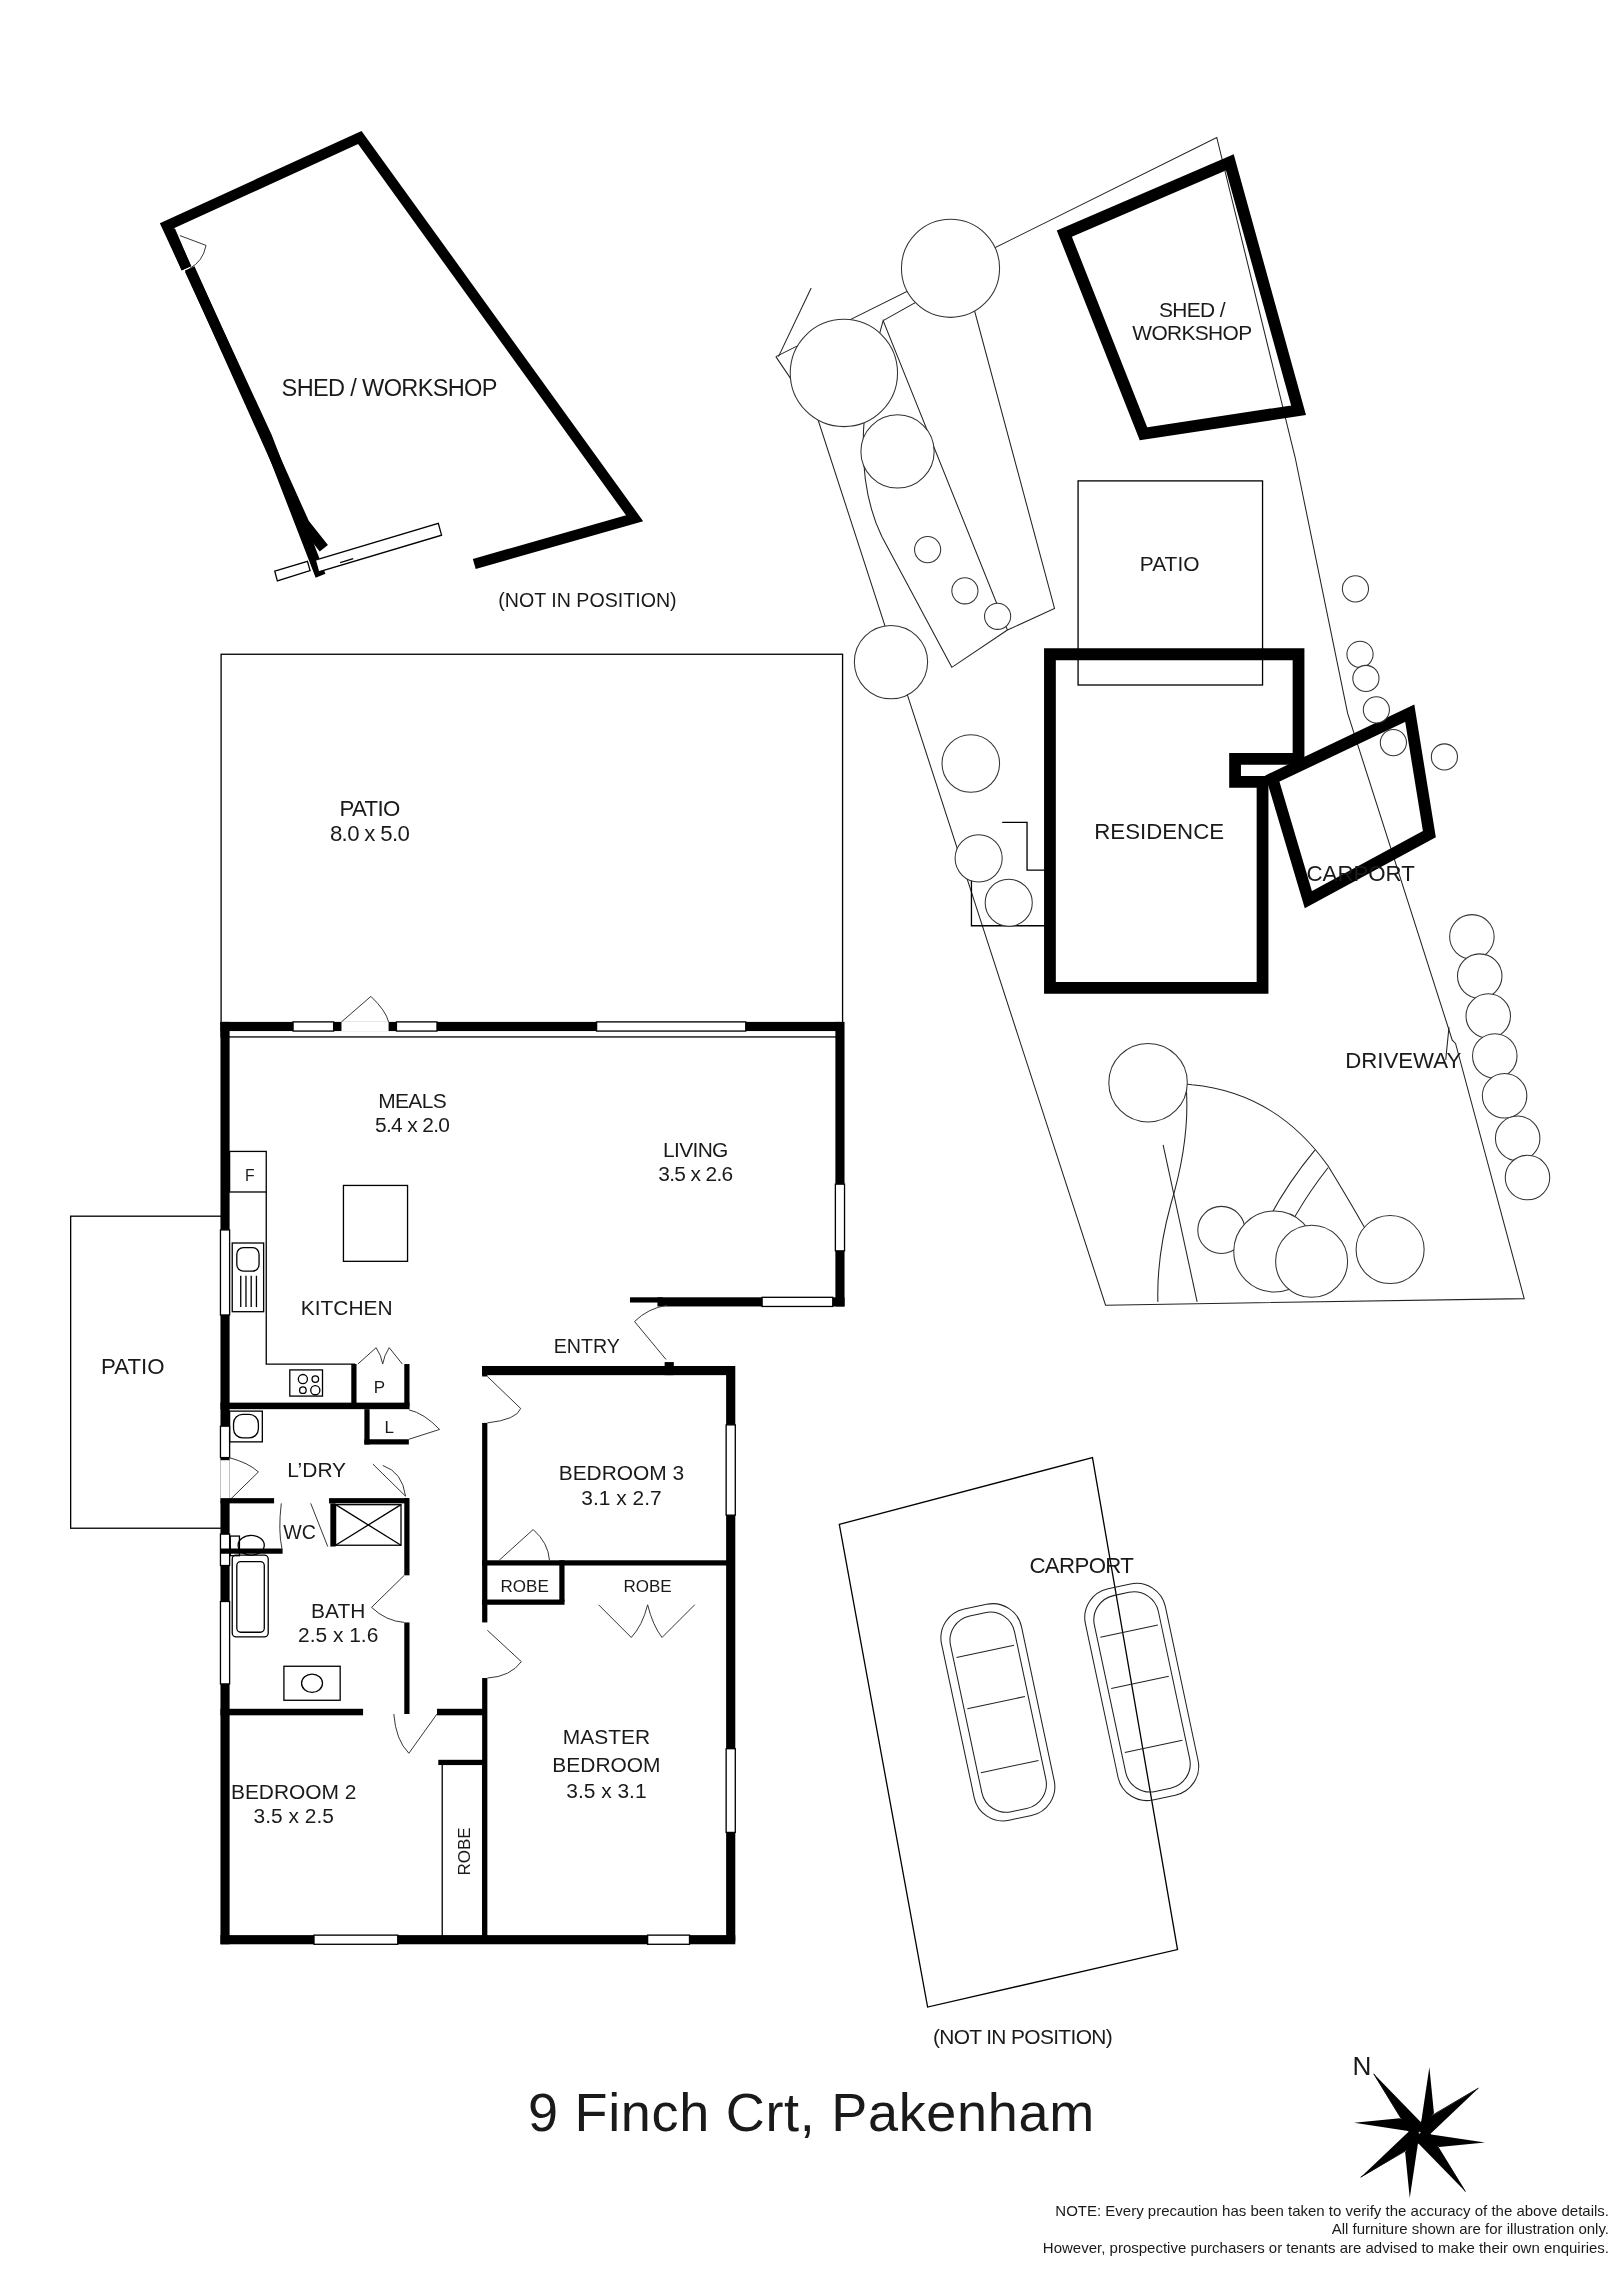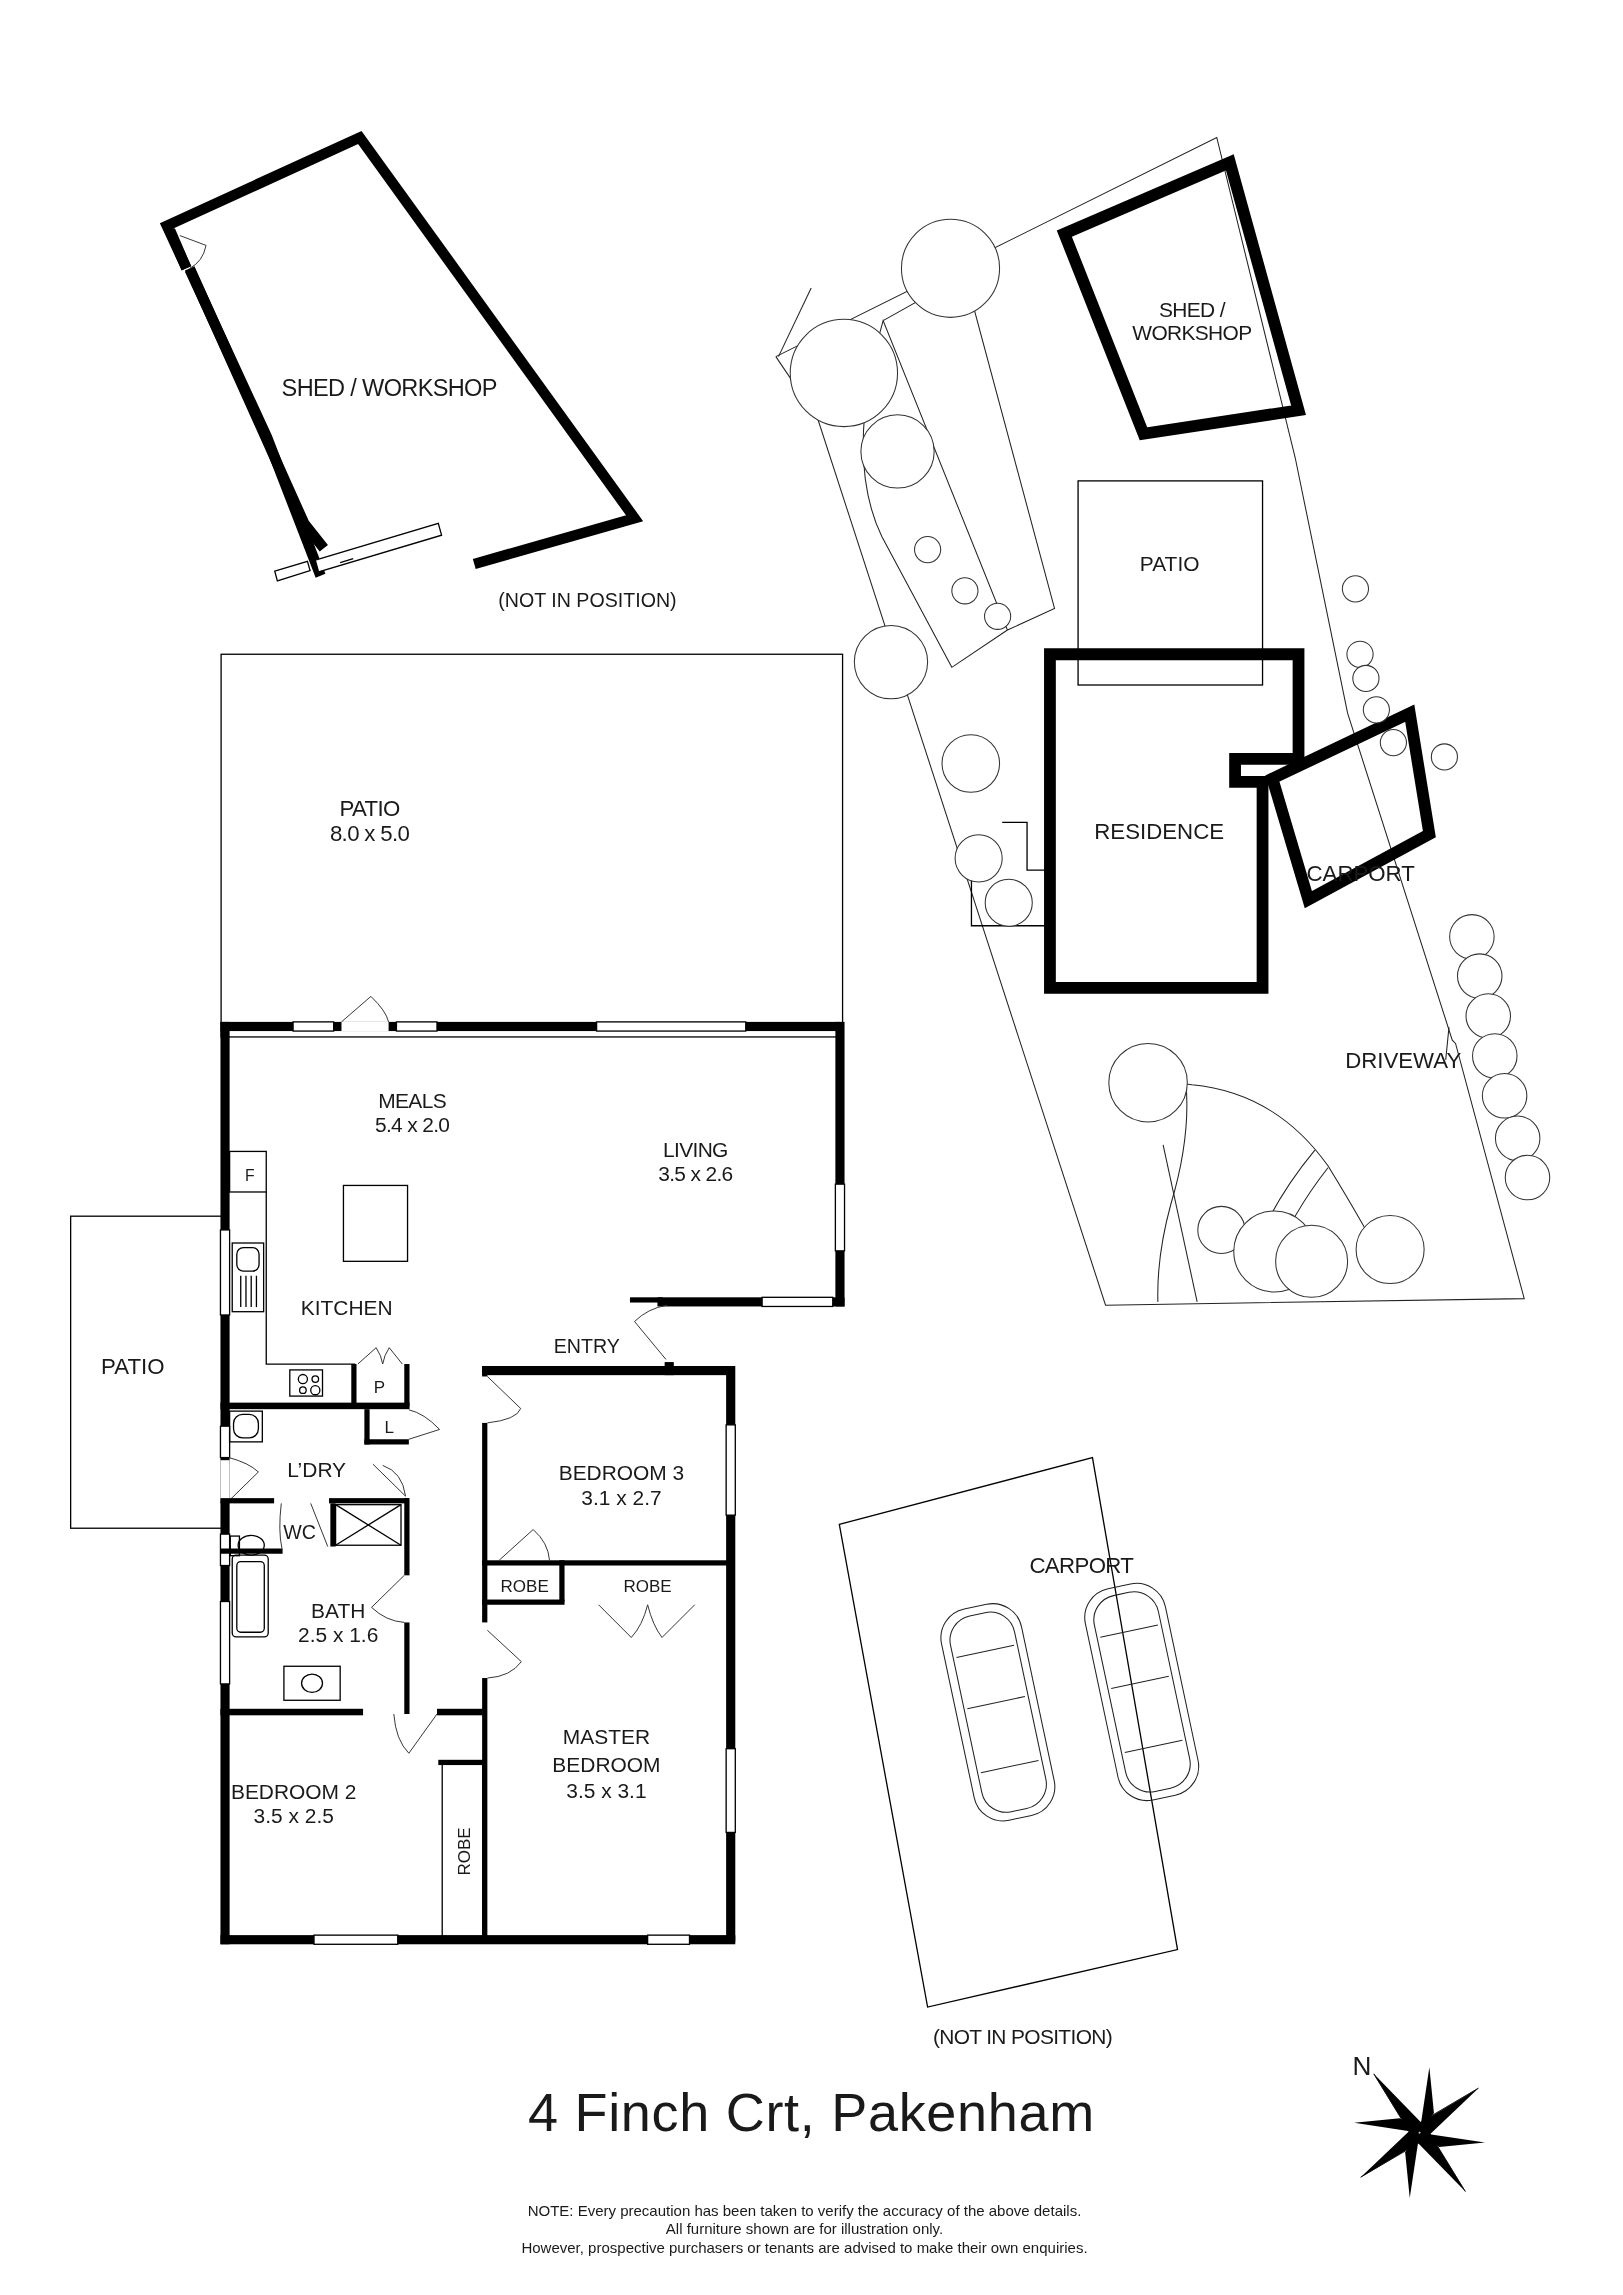--- a/index.html
+++ b/index.html
@@ -9,21 +9,21 @@
     .lbl-cond { font-family: "Liberation Sans", sans-serif; fill: #1a1a1a; text-anchor: middle; letter-spacing: -1px; }
     .wall { fill: #000; }
     .thin { fill: none; stroke: #000; stroke-width: 3; }
     .thinner { fill: none; stroke: #000; stroke-width: 2; }
     .hair { fill: none; stroke: #222; stroke-width: 1.6; }
     .win { fill: #fff; stroke: #000; stroke-width: 2; }
     .door { fill: none; stroke: #333; stroke-width: 1.5; }
     .tree { fill: #fff; stroke: #333; stroke-width: 1.6; }
     .title { position: absolute; left: 0; width: 1623px; top: 2081px; text-align: center;
              font-family: "Liberation Sans", sans-serif; font-size: 54px; color: #1a1a1a; letter-spacing: 0.7px; }
-    .note { position: absolute; left: 0; width: 1609px; top: 2202px; text-align: center;
+    .note { position: absolute; left: 0; width: 1609px; top: 2202px; text-align: right;
             font-family: "Liberation Sans", sans-serif; font-size: 15px; line-height: 18.3px; color: #1a1a1a; }
     .note div { margin: 0; }
   </style>
 </head>
 <body>
 
 <svg class="plan" viewBox="0 0 2481 3508" xmlns="http://www.w3.org/2000/svg">
 
   <g>
 
@@ -302,19 +302,19 @@
     <polygon fill="#fff" stroke="#000" stroke-width="1" points="70,90 10,-8 30,25"></polygon>
     <polygon fill="#000" points="-90,68 -10,-8 8,10"></polygon>
     <polygon fill="#fff" stroke="#000" stroke-width="1" points="-90,68 8,10 -25,30"></polygon>
     <polygon fill="#000" points="15,-100 0,0 22,-30"></polygon>
     <polygon fill="#000" points="100,15 0,0 30,22"></polygon>
     <polygon fill="#000" points="-15,100 0,0 -22,30"></polygon>
     <polygon fill="#000" points="-100,-15 0,0 -30,-22"></polygon>
   </g>
 </svg>
 
-<div class="title">4 Finch Crt, Pakenham</div>
+<div class="title">9 Finch Crt, Pakenham</div>
 <div class="note">
   <div>NOTE: Every precaution has been taken to verify the accuracy of the above details.</div>
   <div>All furniture shown are for illustration only.</div>
   <div>However, prospective purchasers or tenants are advised to make their own enquiries.</div>
 </div>
 
 
 </body></html>

